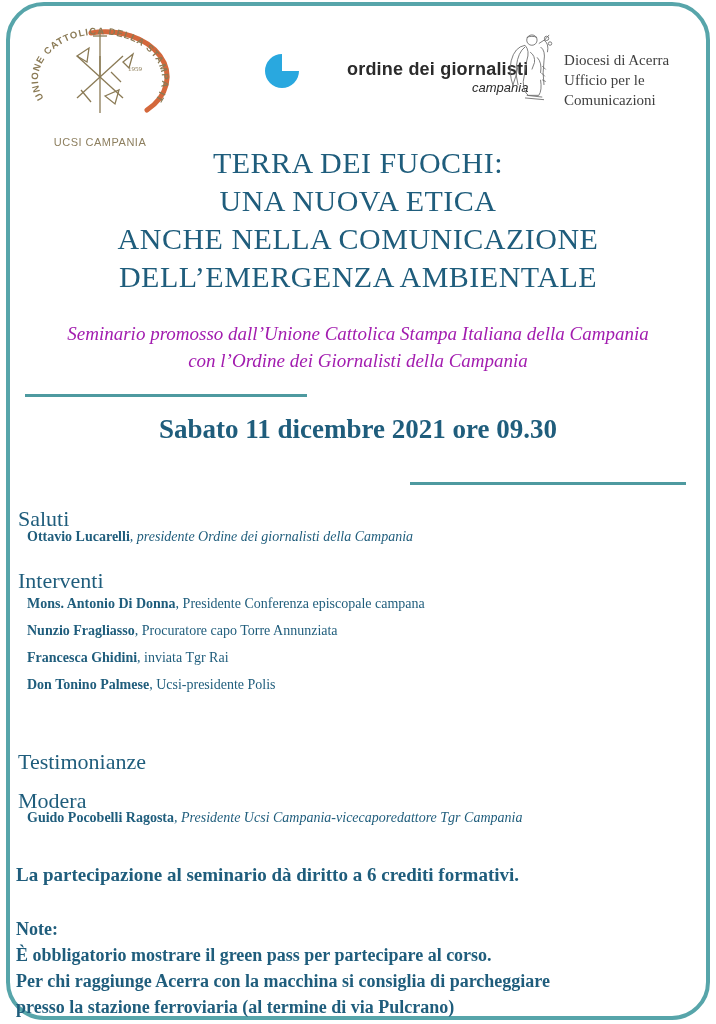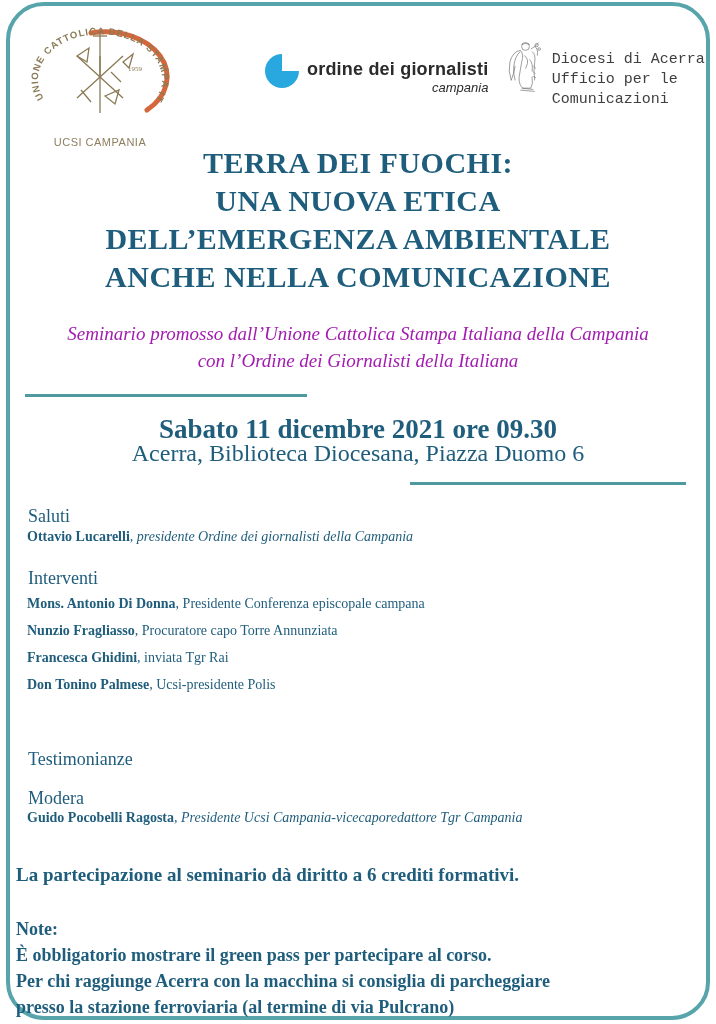--- a/index.html
+++ b/index.html
@@ -19,28 +19,28 @@
   }
   
   .ucsi { position:absolute; left:25px; top:18px; width:150px; text-align:center; }
   .ucsi-caption {
     font-family:"Liberation Sans", sans-serif;
     font-size:11px; font-weight:normal; color:#8d7f5f; letter-spacing:0.5px;
     margin-top:-4px;
   }
   .odg { position:absolute; left:263px; top:52px; display:flex; align-items:flex-start; }
   .odg-text { margin-left:6px; font-family:"Liberation Sans", sans-serif; color:#2b2b2b; }
-  .odg-title { font-size:18px; font-weight:bold; letter-spacing:0.2px; line-height:22px; margin-top:6px; }
+  .odg-title { font-size:18px; font-weight:bold; letter-spacing:0.2px; line-height:22px; margin-top:6px;margin-left:40px; }
   .odg-subtitle { font-size:13px; font-style:italic; text-align:right; line-height:15px; }
-  .diocesi { position:absolute; left:506px; top:26px; display:flex; align-items:flex-start;font-family:Liberation Mono, monospace; }
+  .diocesi { position:absolute; left:506px; top:26px; display:flex; align-items:flex-start; }
   .diocesi-text { margin-left:8px; margin-top:24px; font-size:15px; color:#3f3f3f; line-height:20px; }
   
   .title {
     position:absolute; left:0; right:0; top:144px;
-    text-align:center; font-weight:bold; font-size:30px; line-height:38px;
+    text-align:center; font-weight:normal; font-size:30px; line-height:38px;
     letter-spacing:0.5px;
   }
   .subtitle {
     position:absolute; left:0; right:0; top:320px;
     text-align:center; font-style:italic; font-size:19px; line-height:27px;
     color:#a21caf;
   }
   
   .rule { position:absolute; height:3px; background:#4e9aa0; }
   .rule-top { left:25px; top:394px; width:282px; }
@@ -51,21 +51,21 @@
   }
   .event-location {
     position:absolute; left:0; right:0; top:440px;
     text-align:center; font-size:24px;
   }
   
   .pline { position:absolute; left:27px; font-size:14px; white-space:nowrap; }
   .pline .name { font-weight:bold; }
   .pline .role {}
   .pline .role.it { font-style:italic; }
-  .sec-label { position:absolute; left:28px; font-size:18px; }
+  .sec-label { position:absolute; left:18px; font-size:22px; }
   
   .credits {
     position:absolute; left:16px; top:864px;
     font-weight:bold; font-size:19px;
   }
   .note {
     position:absolute; left:16px; top:916px; right:16px;
     display:flex; font-weight:bold; font-size:18px; line-height:26px;flex-direction:column;
   }
   .note-label { margin-right:7px; }
@@ -136,32 +136,31 @@
     </svg>
     <div class="diocesi-text">
       <div>Diocesi di Acerra</div>
       <div>Ufficio per le Comunicazioni</div>
     </div>
   </div>
 
   <div class="title">
     <div>TERRA DEI FUOCHI:</div>
     <div>UNA NUOVA ETICA</div>
+    <div>ANCHE NELLA COMUNICAZIONE</div>
     <div>DELL’EMERGENZA AMBIENTALE</div>
-    <div>ANCHE NELLA COMUNICAZIONE</div>
   </div>
 
   <div class="subtitle">
     <div>Seminario promosso dall’Unione Cattolica Stampa Italiana della Campania</div>
-    <div>con l’Ordine dei Giornalisti della Italiana</div>
+    <div>con l’Ordine dei Giornalisti della Campania</div>
   </div>
 
   <div class="rule rule-top"></div>
   <div class="event-datetime">Sabato 11 dicembre 2021 ore 09.30</div>
-  <div class="event-location">Acerra, Biblioteca Diocesana, Piazza Duomo 6</div>
   <div class="rule rule-bottom"></div>
 
   <div class="sec-label" style="top:506px">Saluti</div>
   <div class="pline" style="top:529px">
     <span class="name">Ottavio Lucarelli</span><span class="role it">, presidente Ordine dei giornalisti della Campania</span>
   </div>
 
   <div class="sec-label" style="top:568px">Interventi</div>
   <div class="pline" style="top:596px">
     <span class="name">Mons. Antonio Di Donna</span><span class="role">, Presidente Conferenza episcopale campana</span>

